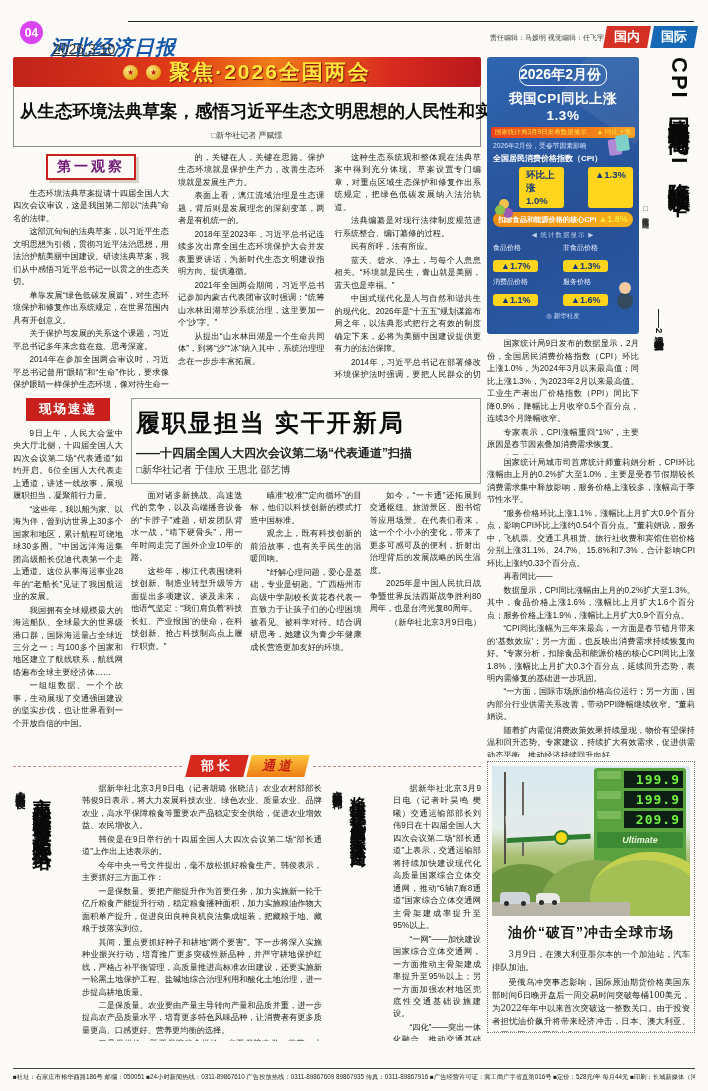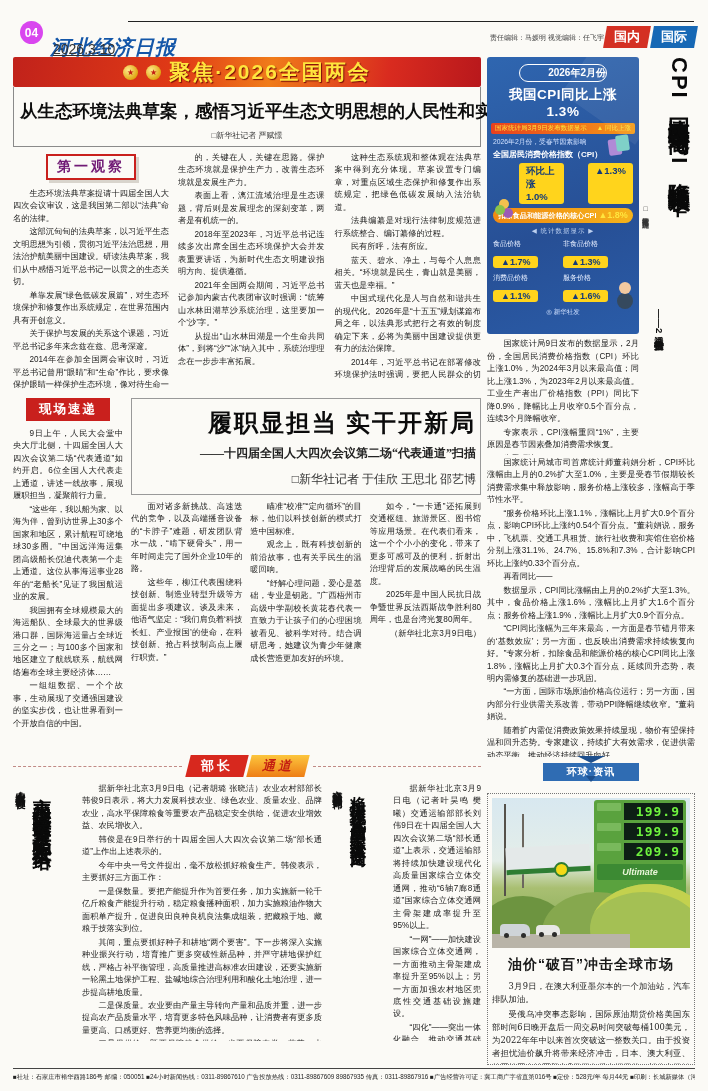--- a/index.html
+++ b/index.html
@@ -40,24 +40,24 @@
   .obs-label{width:86px;margin:2px auto 8px;border:2px solid #c9201d;color:#701a75;font-size:14px;
        font-weight:bold;text-align:center;padding:2px 0;letter-spacing:3px;box-shadow:3px 3px 0 #d8d4cc;}
   .upper-text{flex:1;column-count:2;column-gap:10px;height:240px;overflow:hidden;}
   .para{margin:0 0 1px;font-size:8.2px;line-height:1.52;text-align:justify;text-indent:2em;color:#1c1c1c;}
   .endnote{text-align:right;text-indent:0;}
   .mid-band{display:flex;gap:8px;margin-top:6px;height:350px;overflow:hidden;}
   .col-scene{width:110px;flex:none;height:350px;overflow:hidden;}
   .scene-label{width:84px;margin:0 auto 7px;background:#c9201d;color:#fff;font-size:12.5px;font-weight:bold;
        text-align:center;padding:3px 0;letter-spacing:2px;}
   .mid-right{flex:1;display:flex;flex-direction:column;}
-  .mid-headbox{border:1px solid #999;padding:8px 4px 6px;text-align:right;font-family:Liberation Serif, serif;}
+  .mid-headbox{border:1px solid #999;padding:8px 4px 6px;text-align:left;}
   .mid-head{font-size:24px;font-weight:bold;letter-spacing:2px;color:#0b0b0b;}
   .mid-sub{font-size:12px;font-weight:bold;color:#222;margin-top:6px;}
-  .mid-byline{font-size:12px;color:#333;margin-top:9px;}
+  .mid-byline{font-size:10px;color:#333;margin-top:1px;}
   .mid-cols{column-count:3;column-gap:8px;height:244px;overflow:hidden;margin-top:6px;}
   
   .sep{display:flex;align-items:center;margin:7px 0 6px;height:22px;}
   .sep::before,.sep::after{content:"";flex:1;border-top:1.5px dashed #c08a85;}
   .m-badge{display:flex;margin:0 6px;}
   .b1{background:#d7281e;color:#fff;font-weight:bold;font-size:13px;padding:2px 13px;transform:skewX(-14deg);}
   .b2{background:linear-gradient(180deg,#fcc63d,#ee7d15);color:#c41f12;font-weight:bold;font-style:italic;
        font-size:13px;padding:2px 13px;transform:skewX(-14deg);margin-left:3px;}
   .b1 span,.b2 span{display:inline-block;transform:skewX(14deg);letter-spacing:3px;}
   .bottom-band{display:flex;height:258px;overflow:hidden;}
@@ -73,22 +73,22 @@
   
   .cpi-top{display:flex;margin-top:5px;height:398px;}
   .cpi-left{width:152px;flex:none;display:flex;flex-direction:column;}
   .cpi-byline{width:11px;flex:none;font-size:7px;color:#333;padding-top:148px;}
   .cpi-sub{width:15px;flex:none;font-size:9.5px;font-weight:bold;color:#111;padding-top:252px;}
   .cpi-head{width:28px;flex:none;font-size:22px;font-weight:bold;color:#090909;letter-spacing:2px;line-height:28px;}
   .info{position:relative;height:274px;background:linear-gradient(160deg,#2f66b0 0%,#274f95 60%,#2a5ca8 100%);
        border-radius:3px;padding:7px 6px 4px;color:#fff;overflow:hidden;}
   .info::before{content:"";position:absolute;right:-30px;top:-20px;width:90px;height:90px;
        background:rgba(255,255,255,.07);transform:rotate(35deg);}
-  .info-pill{width:86px;margin:0 auto 4px;border:1.4px solid #fff;border-radius:9px;font-size:10px;
-       font-weight:bold;text-align:right;padding:1px 0;}
+  .info-pill{width:86px;margin:0 auto 4px;border:1.4px solid #fff;border-radius:9px;font-size:14px;
+       font-weight:bold;text-align:left;padding:1px 0;}
   .info-big{font-size:13.5px;font-weight:bold;text-align:center;letter-spacing:.5px;}
   .info-strip{margin:4px -2px 3px;background:linear-gradient(90deg,#e8401f,#f59b17);border-radius:2px;
        display:flex;justify-content:space-between;align-items:center;padding:1px 4px;font-size:6.5px;color:#ffe53d;}
   .info-note{font-size:6.8px;color:#cfe0ff;margin:2px 0;}
   .info-label{font-size:8px;font-weight:bold;margin:2px 0 3px;}
   .badges{display:flex;gap:24px;margin-bottom:4px;padding-left:26px;}
   .badge{background:#ffd41c;color:#123a7a;font-weight:bold;font-size:9.5px;border-radius:3px;padding:2px 7px;}
   .core{background:linear-gradient(90deg,#f08a12,#f5b31b);border-radius:9px;font-size:7.2px;color:#fff;
        font-weight:bold;text-align:center;padding:2px 2px;margin:2px 0 4px;}
   .core b{color:#ffe53d;font-size:9px;}
@@ -308,23 +308,20 @@
     <div class="cpi-text-lower">
         <p class="para">国家统计局城市司首席统计师董莉娟分析，CPI环比涨幅由上月的0.2%扩大至1.0%，主要是受春节假期较长消费需求集中释放影响，服务价格上涨较多，涨幅高于季节性水平。</p>
         <p class="para">“服务价格环比上涨1.1%，涨幅比上月扩大0.9个百分点，影响CPI环比上涨约0.54个百分点。”董莉娟说，服务中，飞机票、交通工具租赁、旅行社收费和宾馆住宿价格分别上涨31.1%、24.7%、15.8%和7.3%，合计影响CPI环比上涨约0.33个百分点。</p>
         <p class="para">再看同比——</p>
         <p class="para">数据显示，CPI同比涨幅由上月的0.2%扩大至1.3%。其中，食品价格上涨1.6%，涨幅比上月扩大1.6个百分点；服务价格上涨1.9%，涨幅比上月扩大0.9个百分点。</p>
         <p class="para">“CPI同比涨幅为三年来最高，一方面是春节错月带来的‘基数效应’；另一方面，也反映出消费需求持续恢复向好。”专家分析，扣除食品和能源价格的核心CPI同比上涨1.8%，涨幅比上月扩大0.3个百分点，延续回升态势，表明内需修复的基础进一步巩固。</p>
         <p class="para">“一方面，国际市场原油价格高位运行；另一方面，国内部分行业供需关系改善，带动PPI降幅继续收窄。”董莉娟说。</p>
         <p class="para">随着扩内需促消费政策效果持续显现，物价有望保持温和回升态势。专家建议，持续扩大有效需求，促进供需动态平衡，推动经济持续回升向好。</p>
       </div>
 
-    <div class="g-ribbon-wrap">
-      <div class="g-ribbon">环球·资讯</div>
-    </div>
 
     <div class="g-box">
       <div class="photo">
         <div class="pole1"></div>
         <div class="pole2"></div>
         <div class="canopy"></div>
         <div class="bp"></div>
         <div class="sign">
           <div class="sign-row">
               <div class="sign-tag"></div>

